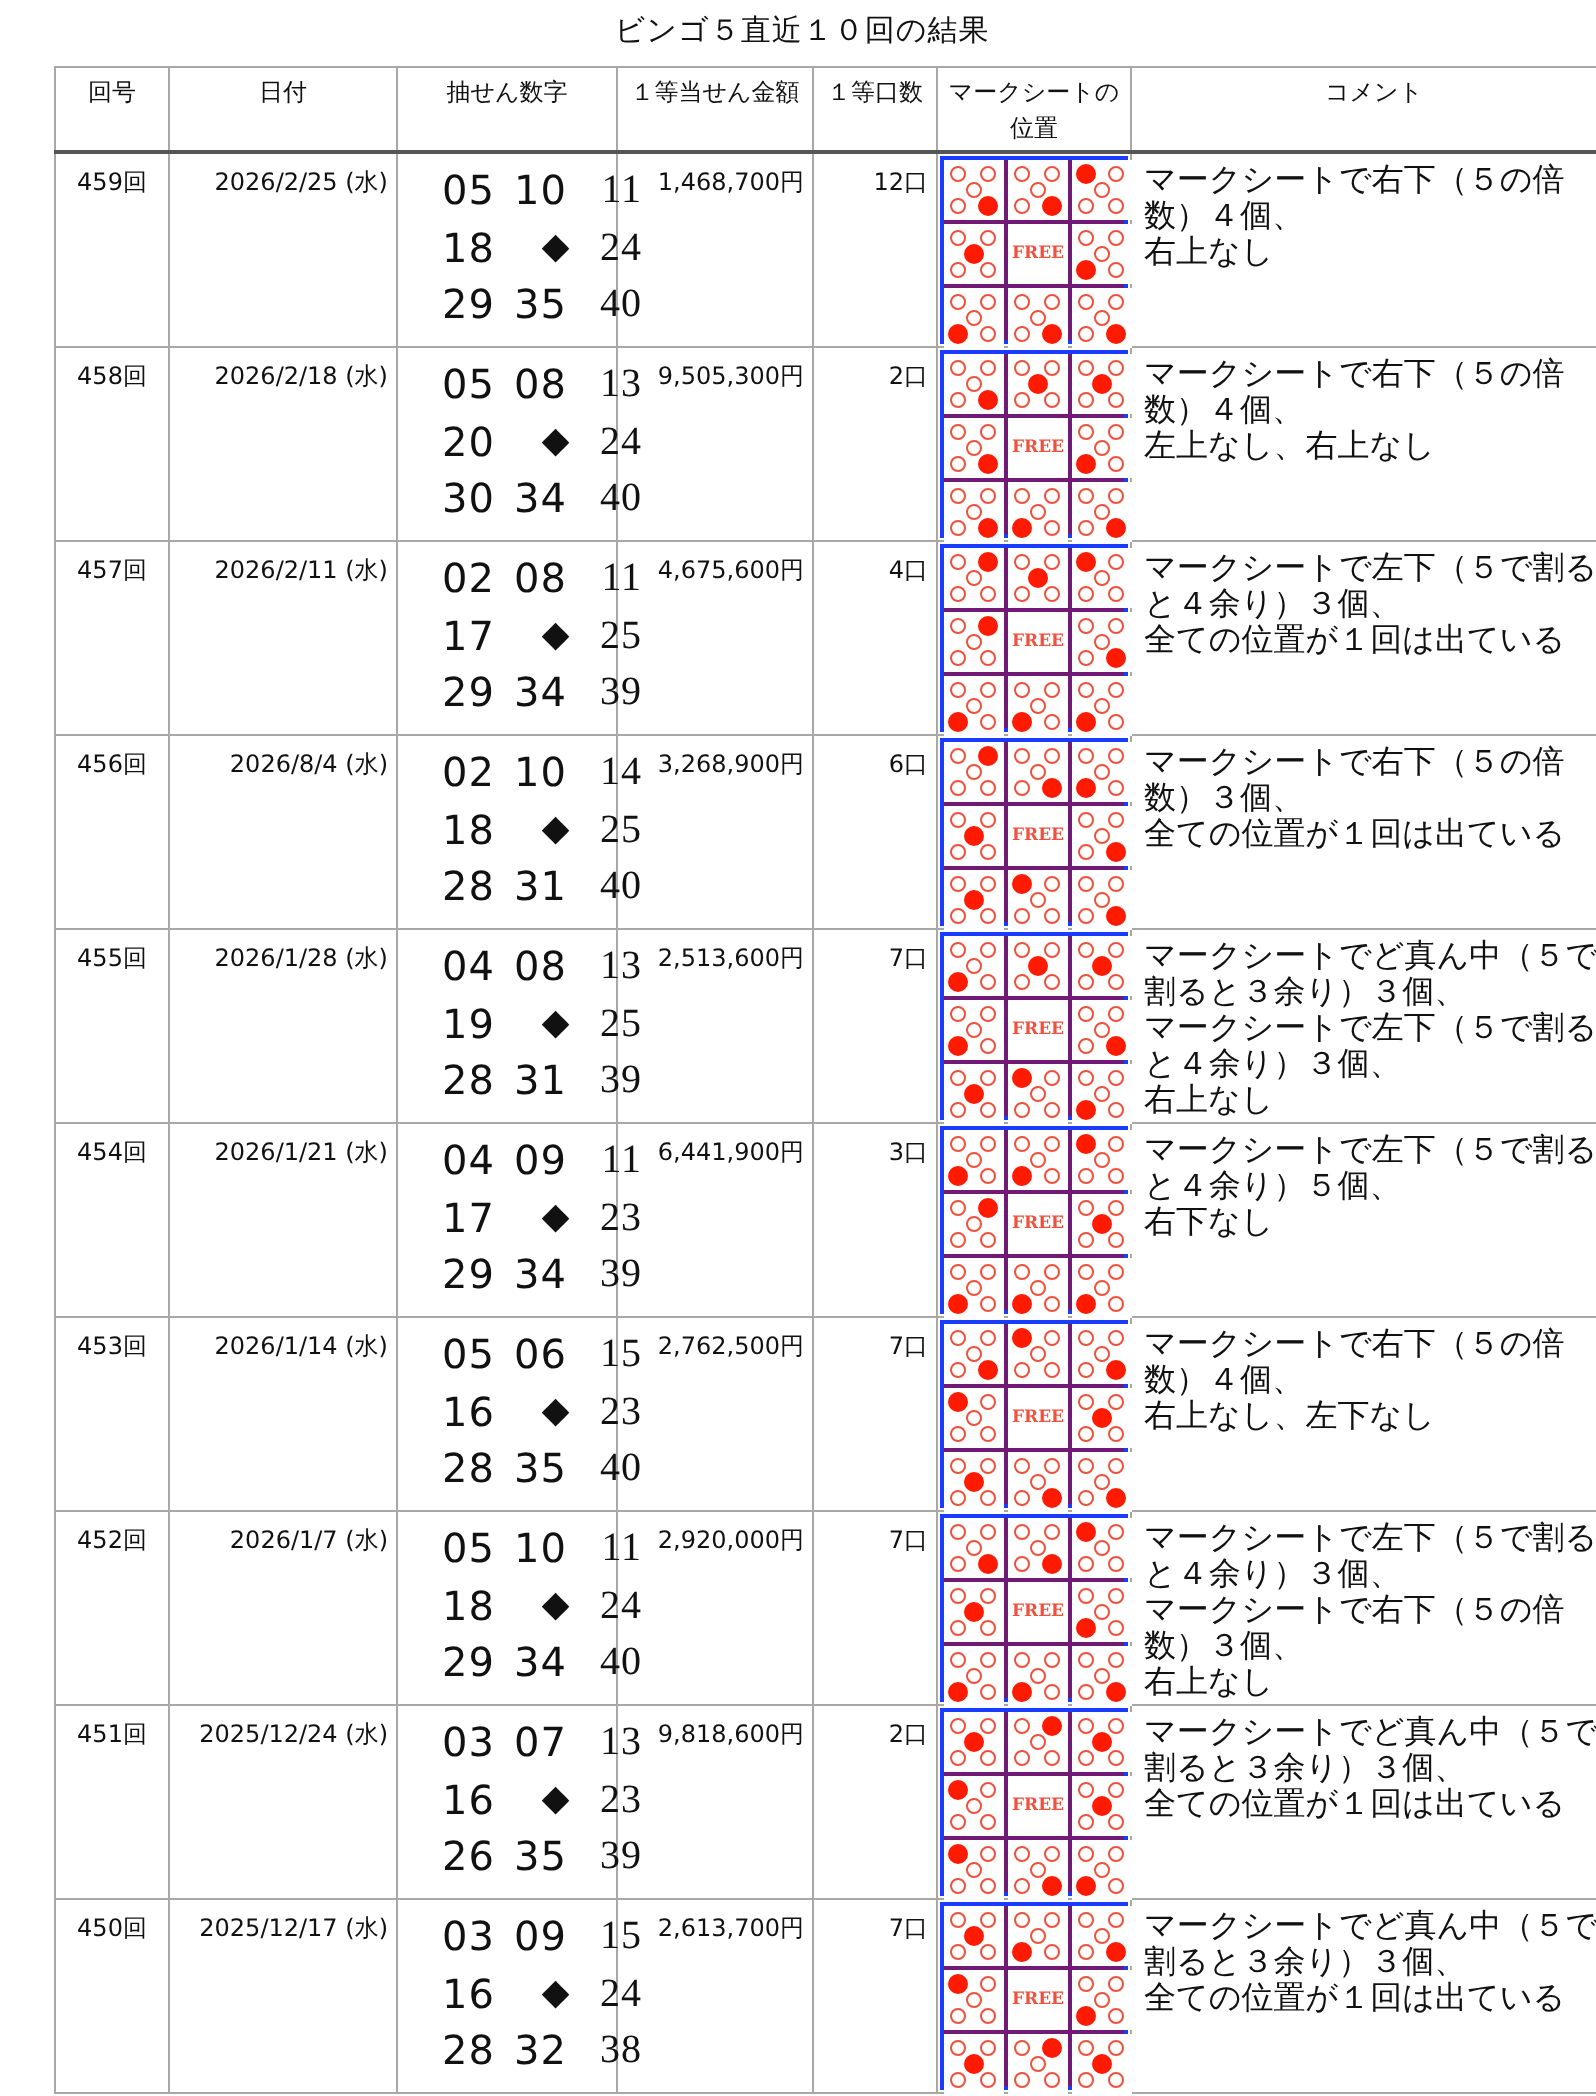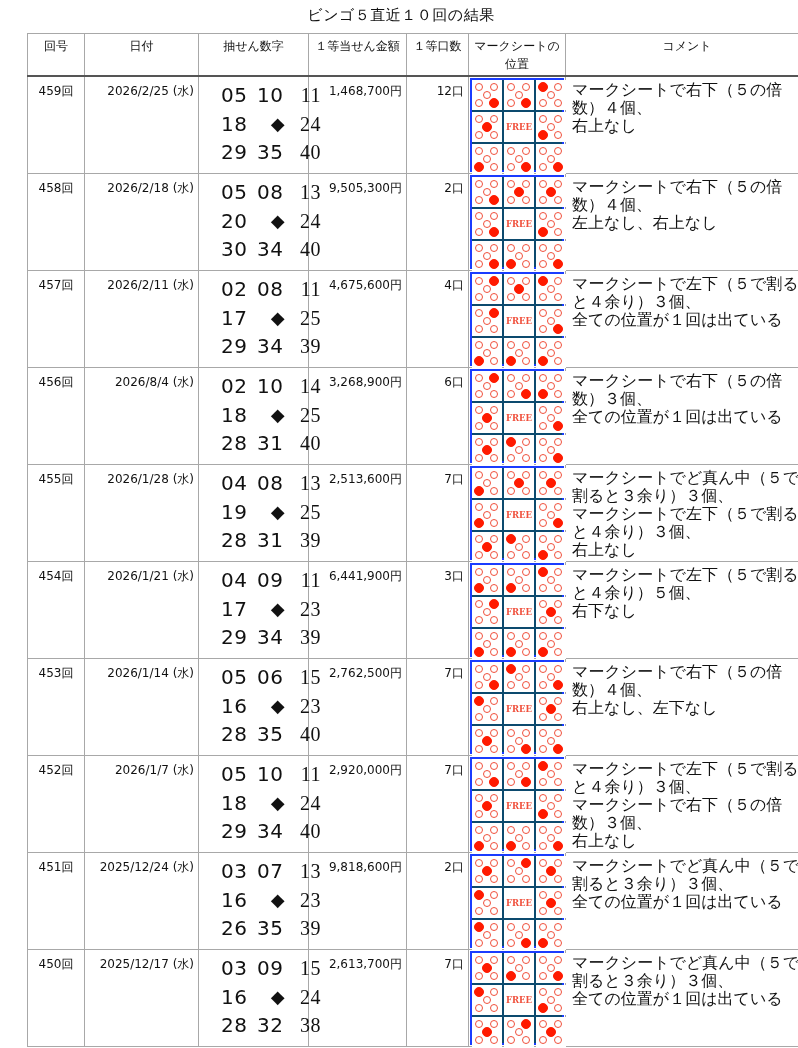--- a/index.html
+++ b/index.html
@@ -14,21 +14,21 @@
   td.no { font-size:12px; text-align:center; padding-top:6px !important; }
   td.date { font-size:12px; text-align:right; padding:6px 4px 0 0 !important; white-space:nowrap; }
   td.nums { padding:4px 0 0 6px !important; }
   .numgrid { display:grid; grid-template-columns:36px 36px 28px; font-size:20px; line-height:28.5px; letter-spacing:0.5px;margin-left:16px; }
   .numgrid span { display:block; }
   .numgrid .dia { text-align:center; font-size:18px; padding-left:6px; }
   .numgrid .r { text-align:right;font-family:Liberation Serif, serif; }
   td.prize { font-size:12px; text-align:right; padding:6px 4px 0 0 !important; }
   td.cnt { font-size:12px; text-align:right; padding:6px 4px 0 0 !important; }
   td.sheet { padding:1px 1px 1px 1px !important; }
-  .sheetgrid { display:grid; grid-template-columns:repeat(3, 30px); grid-template-rows:repeat(3, 30px); border:2px solid #1a3cff; background:#0c4a6e; gap:2px; width:94px; height:94px; box-sizing:border-box; padding:0; }
+  .sheetgrid { display:grid; grid-template-columns:repeat(3, 30px); grid-template-rows:repeat(3, 30px); border:2px solid #1a3cff; background:#701a75; gap:2px; width:94px; height:94px; box-sizing:border-box; padding:0; }
   .cell { background:#fff; position:relative; }
   .dot { position:absolute; width:8px; height:8px; border-radius:50%; border:1.2px solid #f0503c; box-sizing:border-box; background:#fff; }
   .dot.on { background:#ff1a00; border-color:#ff1a00; width:10px; height:10px; }
   .p0 { left:3px; top:3px; } .p1 { left:18px; top:3px; } .p2 { left:11px; top:11px; } .p3 { left:3px; top:19px; } .p4 { left:18px; top:19px; }
   .p0.on { left:2px; top:2px; } .p1.on { left:17px; top:2px; } .p2.on { left:10px; top:10px; } .p3.on { left:2px; top:18px; } .p4.on { left:17px; top:18px; }
   .free { display:flex; align-items:center; justify-content:center; font-family:"DejaVu Serif", "Liberation Serif", serif; font-weight:bold; font-size:8.5px; color:#f0503c; }
   td.comment { font-size:16px; line-height:18px; padding:4px 6px 0 6px !important; white-space:pre-line; }
 </style>
 </head>
 <body>

